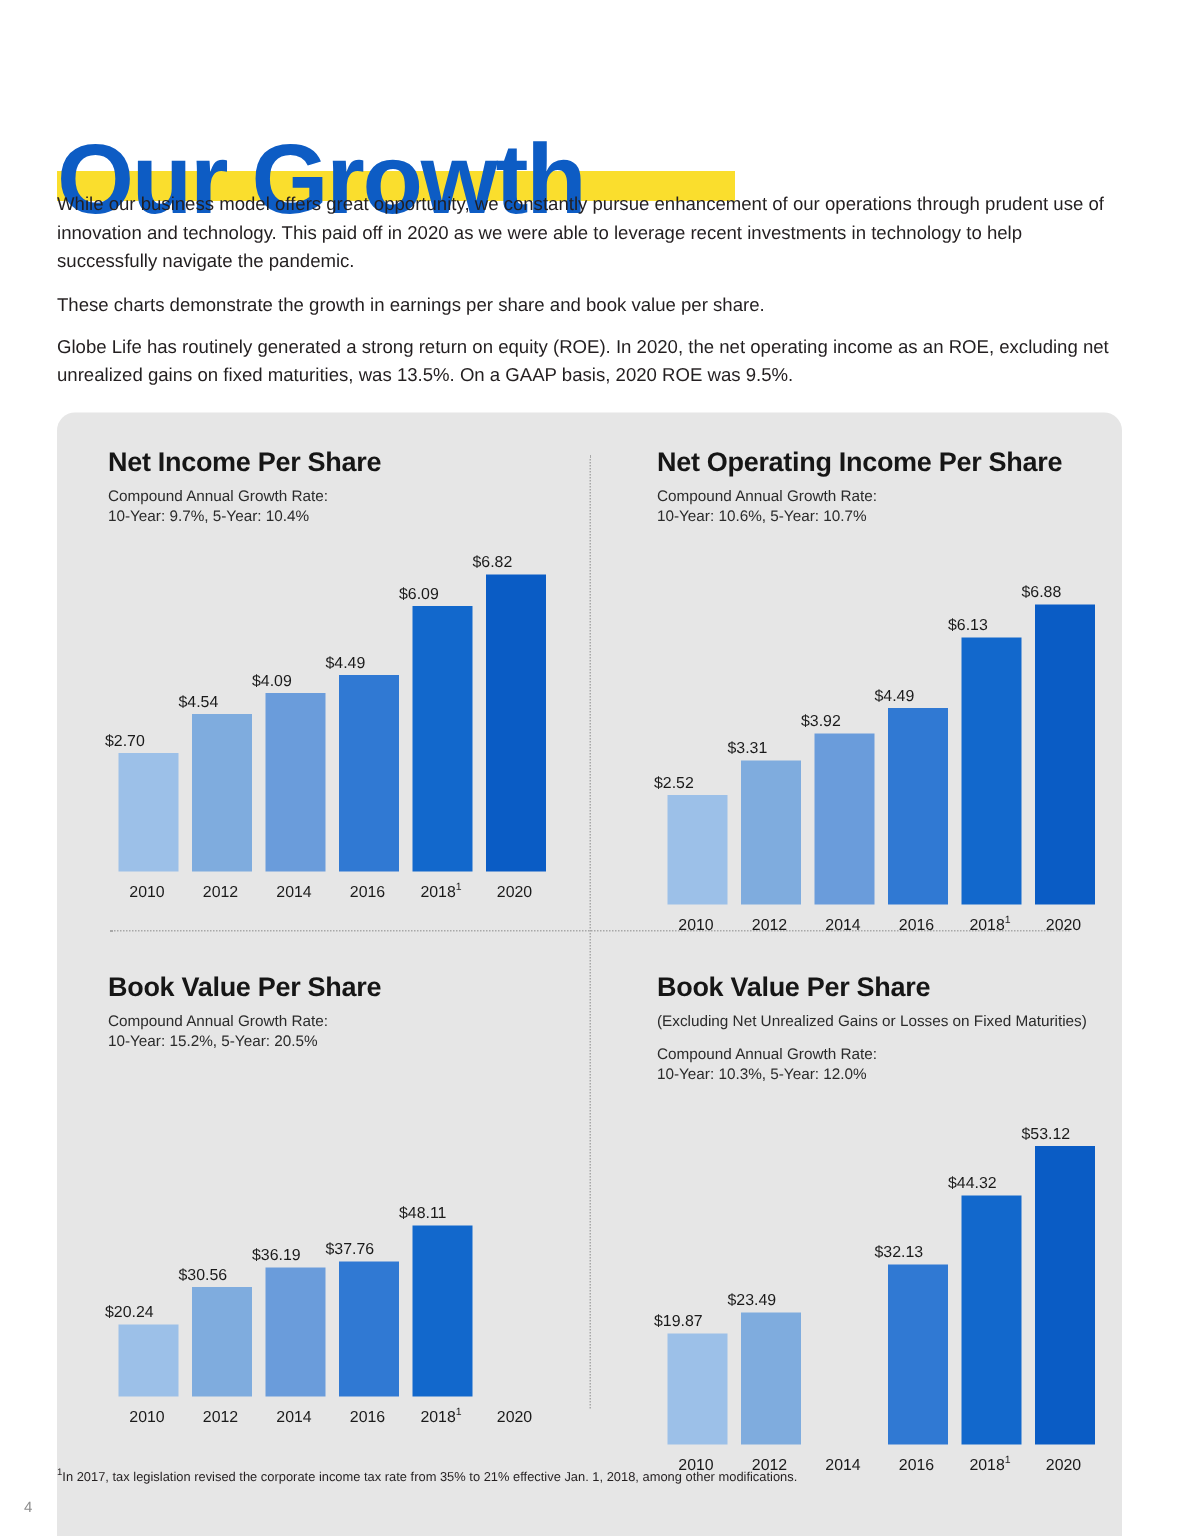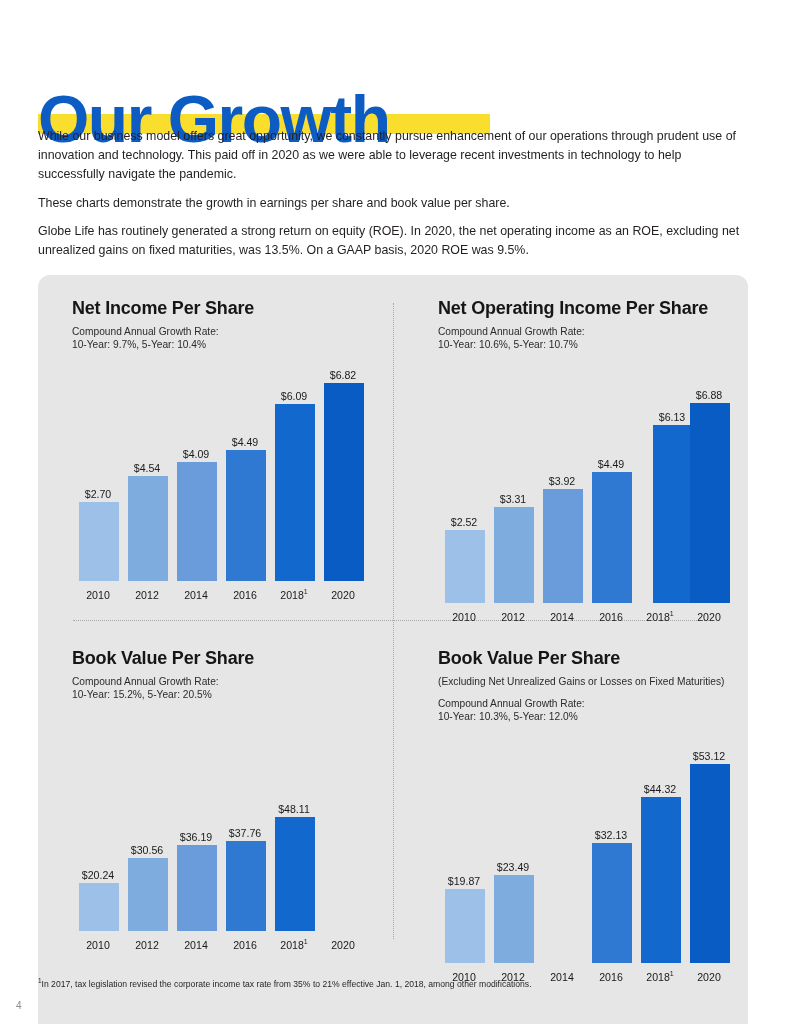--- a/index.html
+++ b/index.html
@@ -143,21 +143,21 @@
     position: absolute;
     left: 1px;
     bottom: 0;
     width: 40px;
     background: #6a9cdb;
   }
   .bar-value {
     position: absolute;
     left: -8px;
     width: 56px;
-    text-align: center;
+    text-align: left;
     font-size: 10.6px;
     line-height: 12px;
     color: #1a1a1a;
     white-space: nowrap;
   }
   .x-label {
     position: absolute;
     bottom: 2px;
     left: -8px;
     width: 56px;
@@ -270,21 +270,21 @@
               <div class="bar-value" style="bottom: 98px;">$3.31</div>
             </div>
             <div class="bar-slot" style="left: 104px;">
               <div class="bar" style="height: 114px; background: rgb(106, 156, 219);"></div>
               <div class="bar-value" style="bottom: 116px;">$3.92</div>
             </div>
             <div class="bar-slot" style="left: 153px;">
               <div class="bar" style="height: 131px; background: rgb(48, 121, 211);"></div>
               <div class="bar-value" style="bottom: 133px;">$4.49</div>
             </div>
-            <div class="bar-slot" style="left: 214px;">
+            <div class="bar-slot" style="left: 202px;">
               <div class="bar" style="height: 178px; background: rgb(18, 104, 204);"></div>
               <div class="bar-value" style="bottom: 180px;">$6.13</div>
             </div>
             <div class="bar-slot" style="left: 251px;">
               <div class="bar" style="height: 200px; background: rgb(10, 92, 197);"></div>
               <div class="bar-value" style="bottom: 202px;">$6.88</div>
             </div>
           </div>
           <div class="x-label" style="left: -2px;">2010</div>
           <div class="x-label" style="left: 47px;">2012</div>

